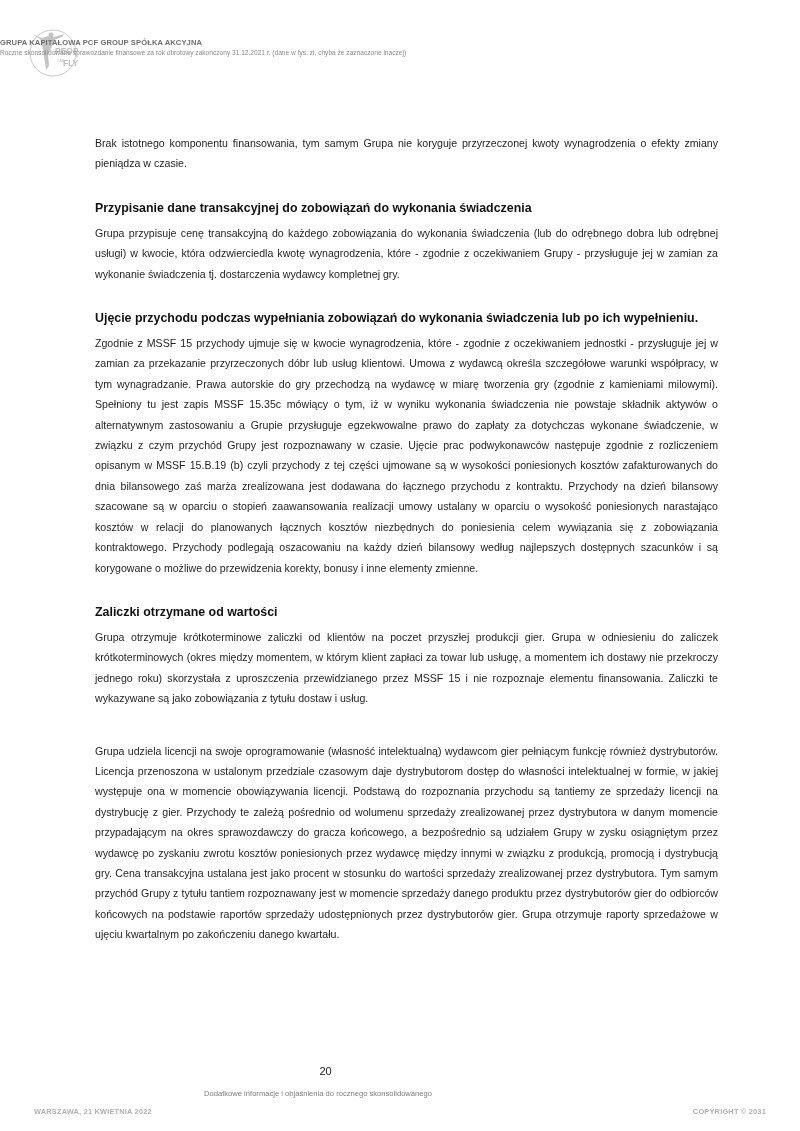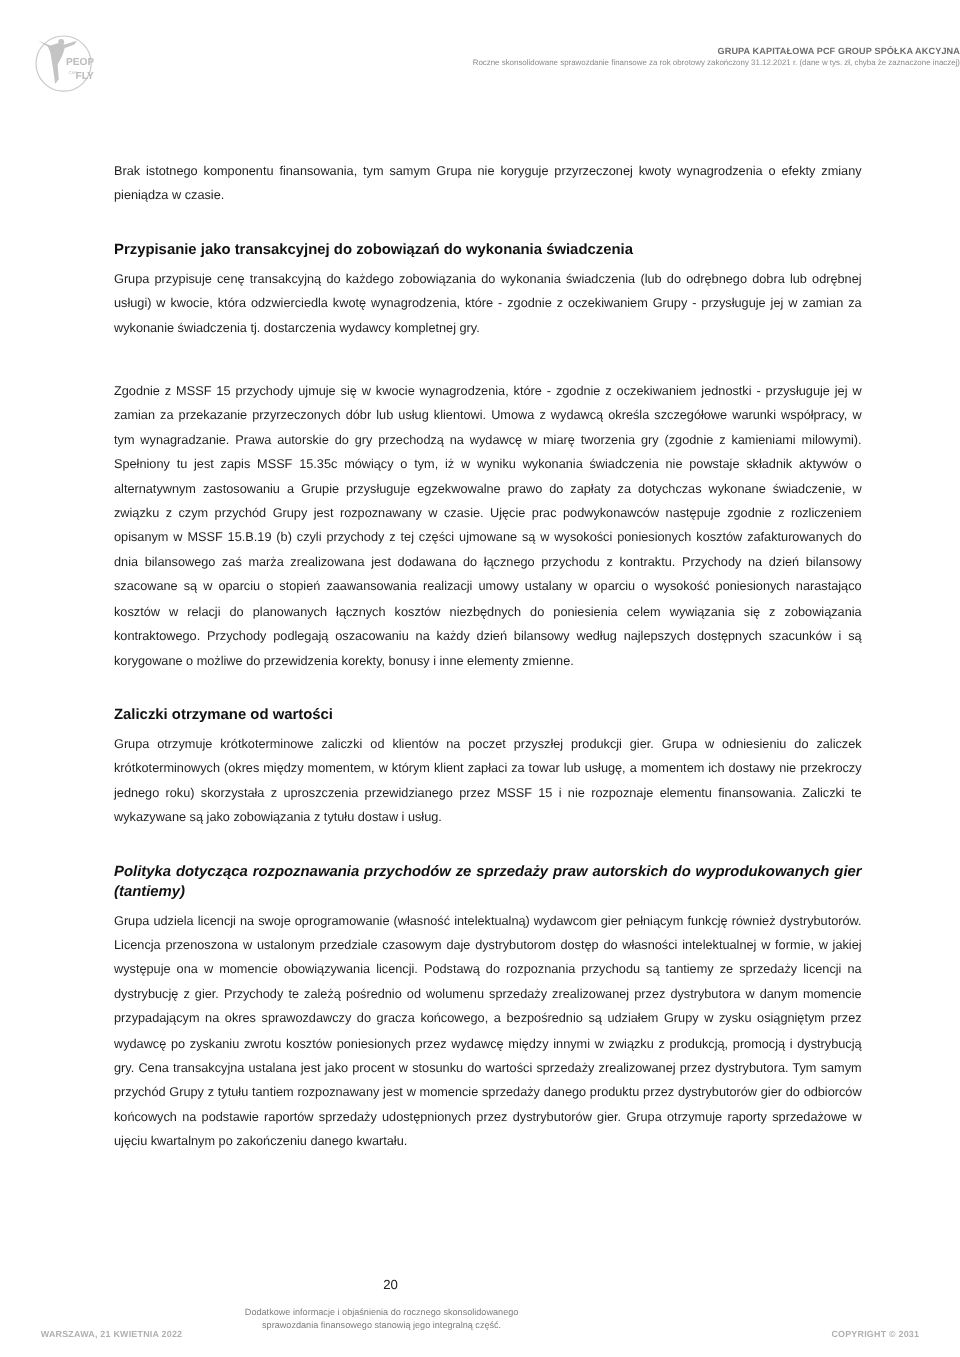--- a/index.html
+++ b/index.html
@@ -4,21 +4,21 @@
 <style>
   html, body { margin: 0; padding: 0; background: #ffffff; }
   body {
     width: 800px; height: 1131px; position: relative; overflow: hidden;
     font-family: "Liberation Sans", "DejaVu Sans", sans-serif; color: #1a1a1a;
   }
   .header { position: absolute; top: 0; left: 0; width: 800px; height: 80px; }
   .logo {
     position: absolute; left: 28px; top: 24px; width: 50px; height: 56px;
   }
-  .header-text { position: absolute; left: 0; width: 800px; top: 38px; text-align: right; }
+  .header-text { position: absolute; left: 0; width: 800px; top: 38px; text-align: left; }
   .header-title {
     font-size: 7.6px; font-weight: bold; color: #6e6e6e; letter-spacing: 0.1px; line-height: 10px;
   }
   .header-subtitle { font-size: 6.6px; color: #8a8a8a; line-height: 10px; }
 
   .content { position: absolute; left: 95px; top: 97px; width: 623px; margin-top: 36px; }
   p {
     margin: 0; font-size: 10.6px; line-height: 20.4px; text-align: justify; color: #1f1f1f;
   }
   h2 {
@@ -53,38 +53,37 @@
   <div class="header-text">
     <div class="header-title">GRUPA KAPITAŁOWA PCF GROUP SPÓŁKA AKCYJNA</div>
     <div class="header-subtitle">Roczne skonsolidowane sprawozdanie finansowe za rok obrotowy zakończony 31.12.2021 r. (dane w tys. zł, chyba że zaznaczone inaczej)</div>
   </div>
 </div>
 
 <div class="content">
   <p>Brak istotnego komponentu finansowania, tym samym Grupa nie koryguje przyrzeczonej kwoty wynagrodzenia o efekty zmiany pieniądza w czasie.</p>
 
   <div class="gap-lg"></div>
-  <h2>Przypisanie jako transakcyjnej do zobowiązań do wykonania świadczenia</h2>
+  <h2>Przypisanie dane transakcyjnej do zobowiązań do wykonania świadczenia</h2>
   <div class="gap-sm"></div>
   <p>Grupa przypisuje cenę transakcyjną do każdego zobowiązania do wykonania świadczenia (lub do odrębnego dobra lub odrębnej usługi) w kwocie, która odzwierciedla kwotę wynagrodzenia, które - zgodnie z oczekiwaniem Grupy - przysługuje jej w zamian za wykonanie świadczenia tj. dostarczenia wydawcy kompletnej gry.</p>
 
   <div class="gap-lg"></div>
+  <h2>Ujęcie przychodu podczas wypełniania zobowiązań do wykonania świadczenia lub po ich wypełnieniu.</h2>
   <div class="gap-sm"></div>
   <p>Zgodnie z MSSF 15 przychody ujmuje się w kwocie wynagrodzenia, które - zgodnie z oczekiwaniem jednostki - przysługuje jej w zamian za przekazanie przyrzeczonych dóbr lub usług klientowi. Umowa z wydawcą określa szczegółowe warunki współpracy, w tym wynagradzanie. Prawa autorskie do gry przechodzą na wydawcę w miarę tworzenia gry (zgodnie z kamieniami milowymi). Spełniony tu jest zapis MSSF 15.35c mówiący o tym, iż w wyniku wykonania świadczenia nie powstaje składnik aktywów o alternatywnym zastosowaniu a Grupie przysługuje egzekwowalne prawo do zapłaty za dotychczas wykonane świadczenie, w związku z czym przychód Grupy jest rozpoznawany w czasie. Ujęcie prac podwykonawców następuje zgodnie z rozliczeniem opisanym w MSSF 15.B.19 (b) czyli przychody z tej części ujmowane są w wysokości poniesionych kosztów zafakturowanych do dnia bilansowego zaś marża zrealizowana jest dodawana do łącznego przychodu z kontraktu. Przychody na dzień bilansowy szacowane są w oparciu o stopień zaawansowania realizacji umowy ustalany w oparciu o wysokość poniesionych narastająco kosztów w relacji do planowanych łącznych kosztów niezbędnych do poniesienia celem wywiązania się z zobowiązania kontraktowego. Przychody podlegają oszacowaniu na każdy dzień bilansowy według najlepszych dostępnych szacunków i są korygowane o możliwe do przewidzenia korekty, bonusy i inne elementy zmienne.</p>
 
   <div class="gap-lg"></div>
   <h2>Zaliczki otrzymane od wartości</h2>
   <div class="gap-sm"></div>
   <p>Grupa otrzymuje krótkoterminowe zaliczki od klientów na poczet przyszłej produkcji gier. Grupa w odniesieniu do zaliczek krótkoterminowych (okres między momentem, w którym klient zapłaci za towar lub usługę, a momentem ich dostawy nie przekroczy jednego roku) skorzystała z uproszczenia przewidzianego przez MSSF 15 i nie rozpoznaje elementu finansowania. Zaliczki te wykazywane są jako zobowiązania z tytułu dostaw i usług.</p>
 
   <div class="gap-lg"></div>
-  <h2 class="italic">Polityka dotycząca rozpoznawania przychodów ze sprzedaży praw autorskich do wyprodukowanych gier (tantiemy)</h2>
   <div class="gap-sm"></div>
   <p>Grupa udziela licencji na swoje oprogramowanie (własność intelektualną) wydawcom gier pełniącym funkcję również dystrybutorów. Licencja przenoszona w ustalonym przedziale czasowym daje dystrybutorom dostęp do własności intelektualnej w formie, w jakiej występuje ona w momencie obowiązywania licencji. Podstawą do rozpoznania przychodu są tantiemy ze sprzedaży licencji na dystrybucję z gier. Przychody te zależą pośrednio od wolumenu sprzedaży zrealizowanej przez dystrybutora w danym momencie przypadającym na okres sprawozdawczy do gracza końcowego, a bezpośrednio są udziałem Grupy w zysku osiągniętym przez wydawcę po zyskaniu zwrotu kosztów poniesionych przez wydawcę między innymi w związku z produkcją, promocją i dystrybucją gry. Cena transakcyjna ustalana jest jako procent w stosunku do wartości sprzedaży zrealizowanej przez dystrybutora. Tym samym przychód Grupy z tytułu tantiem rozpoznawany jest w momencie sprzedaży danego produktu przez dystrybutorów gier do odbiorców końcowych na podstawie raportów sprzedaży udostępnionych przez dystrybutorów gier. Grupa otrzymuje raporty sprzedażowe w ujęciu kwartalnym po zakończeniu danego kwartału.</p>
 </div>
 
 <div class="footer-page">20</div>
 <div class="footer-note">
   <div>Dodatkowe informacje i objaśnienia do rocznego skonsolidowanego</div>
-  <div>sprawozdania finansowego stanowią jego integralną część.</div>
 </div>
 <div class="footer-left">WARSZAWA, 21 KWIETNIA 2022</div>
 <div class="footer-right">COPYRIGHT  © 2031</div>
 
 </body></html>

